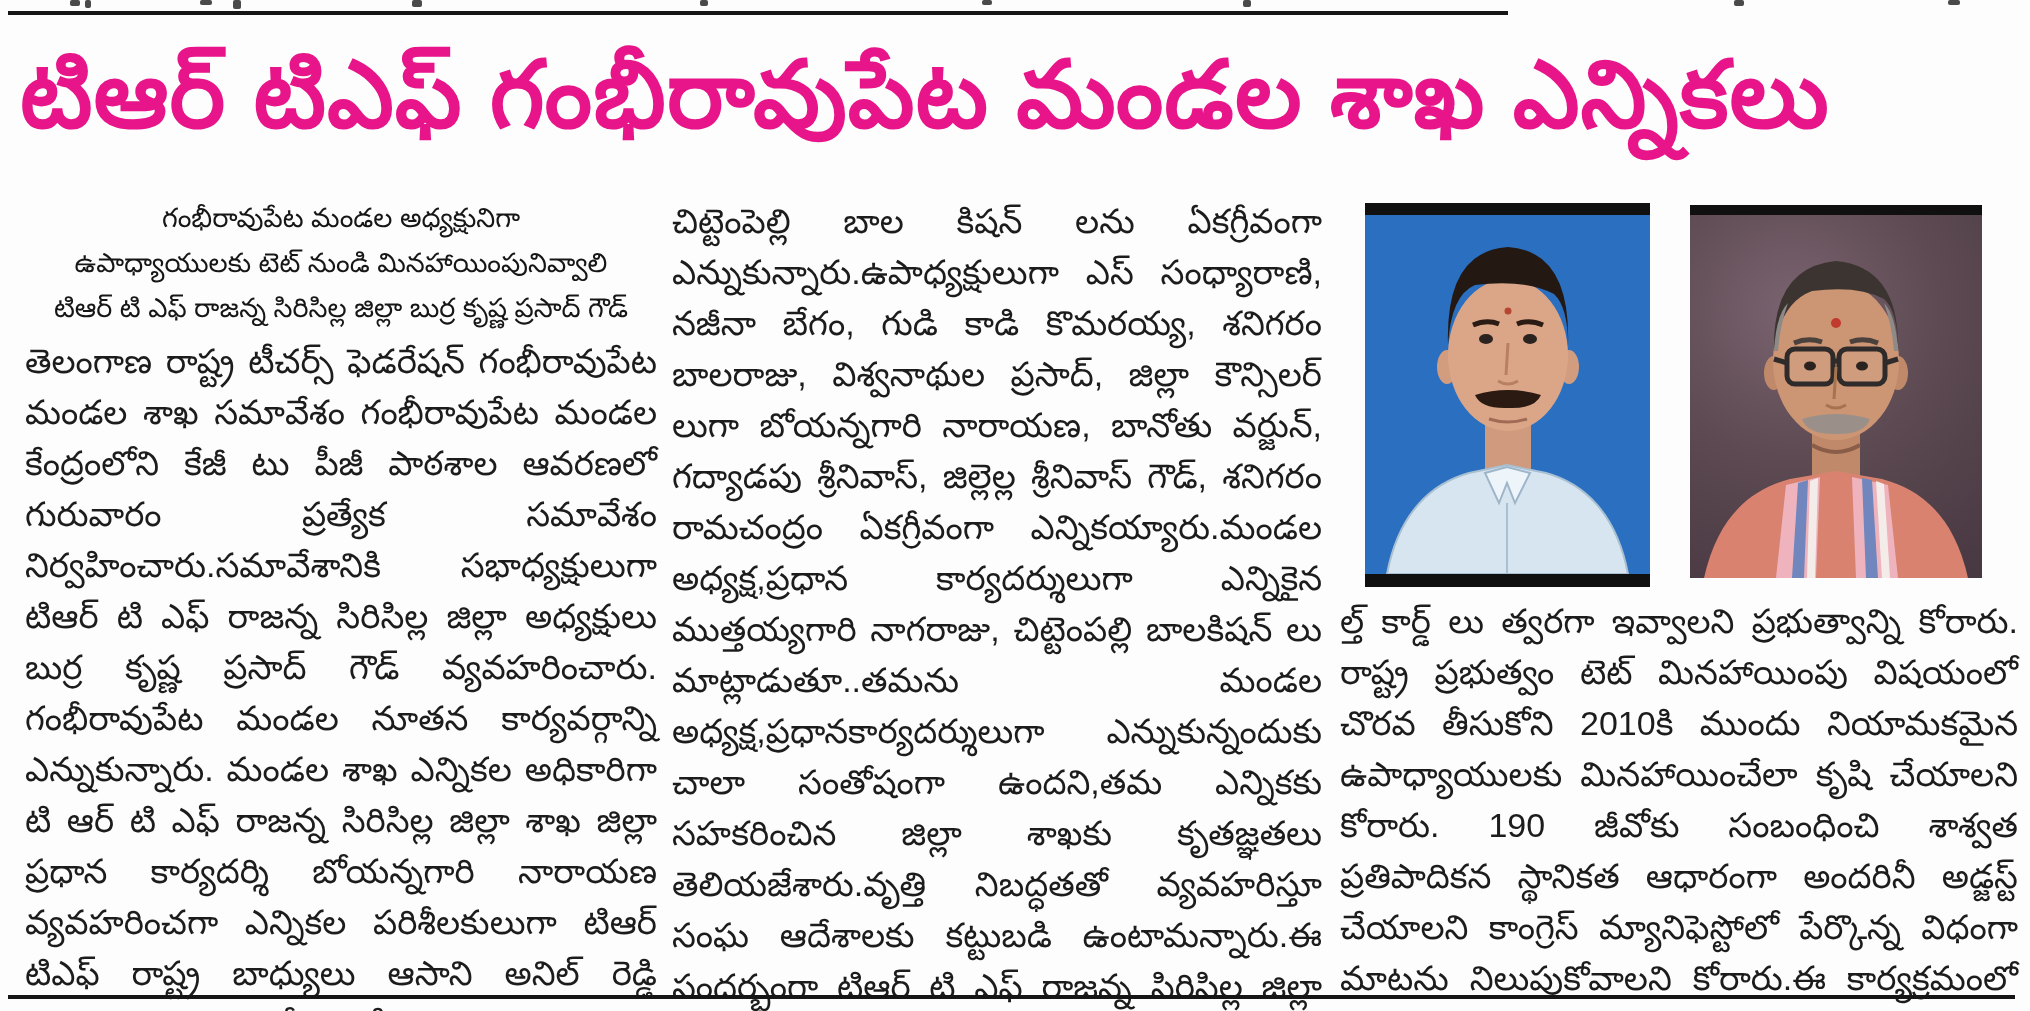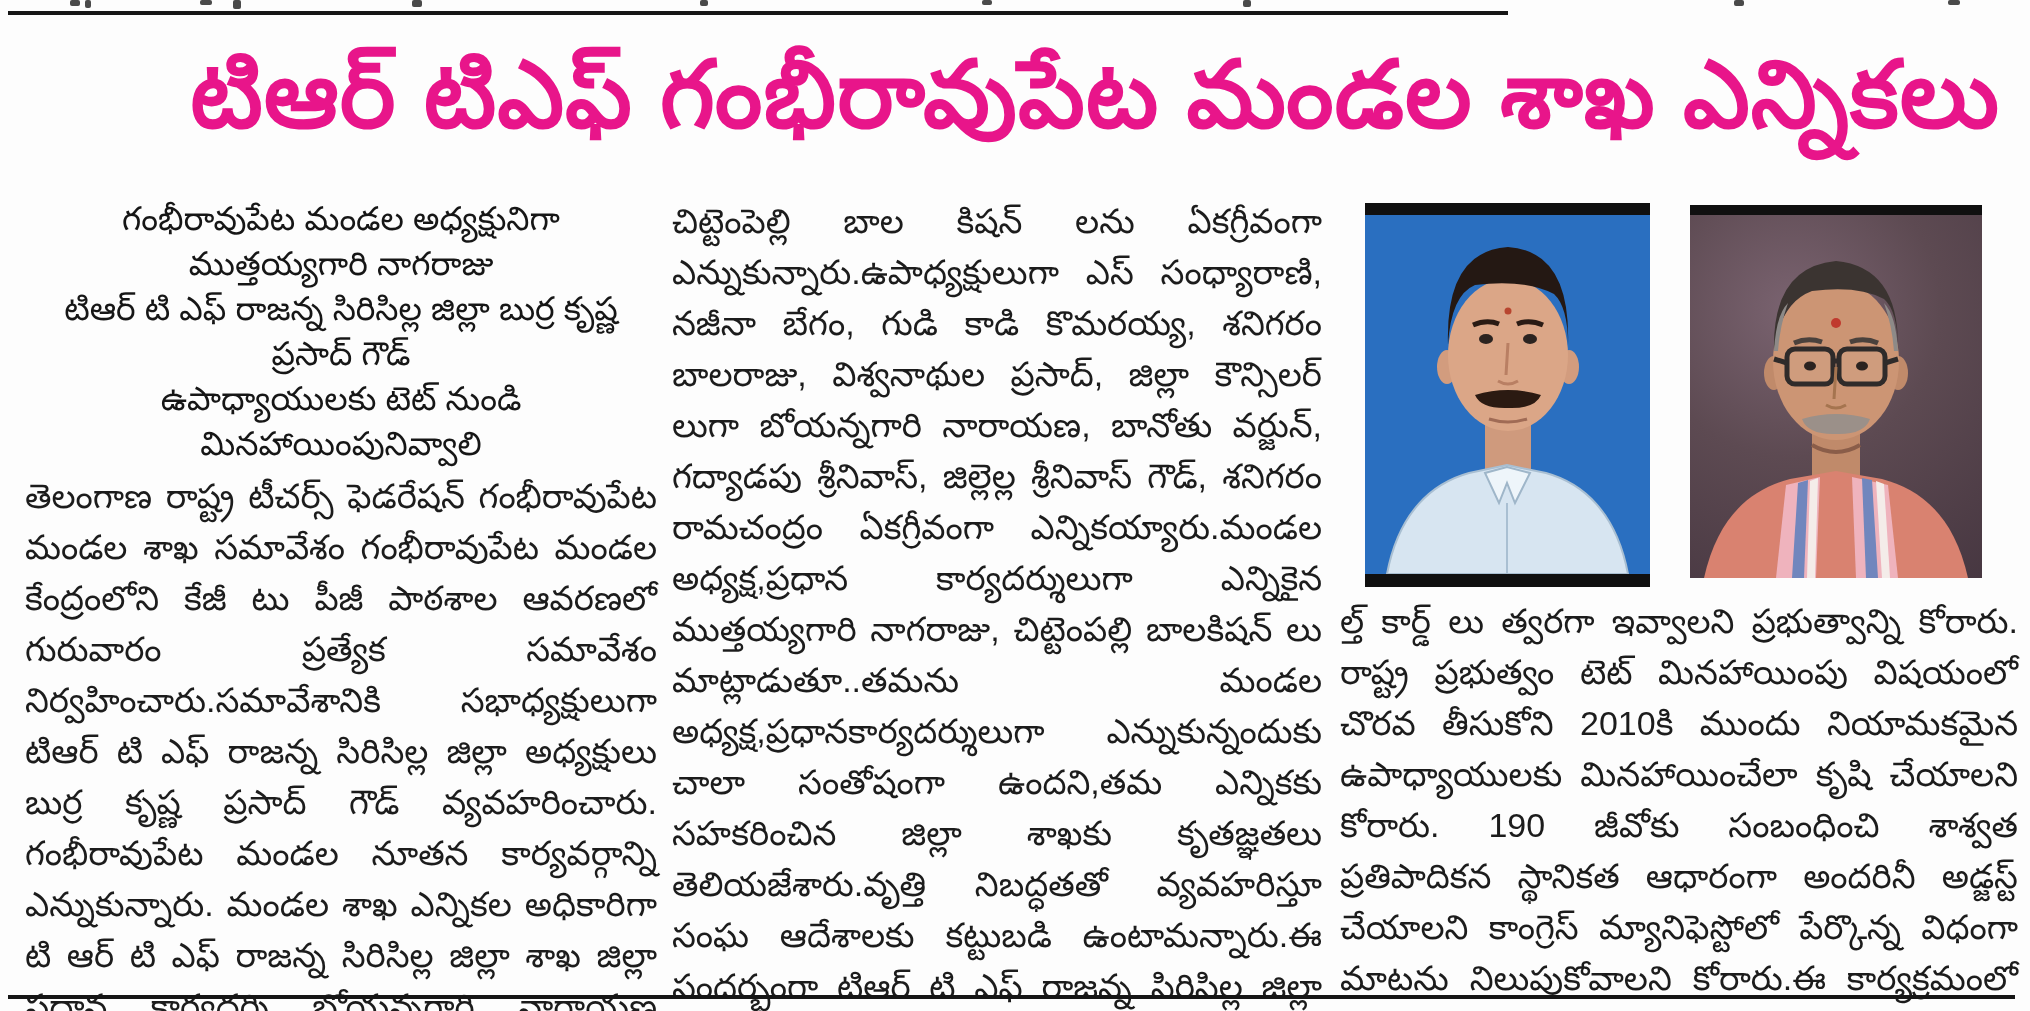--- a/index.html
+++ b/index.html
@@ -9,30 +9,30 @@
     background:var(--paper-color,#fdfdfd);
     overflow:hidden;
     font-family:"Liberation Sans", sans-serif;
     color:var(--text-color,#1f1f1f);
   }
   .frag{position:absolute;top:0;background:#4a4a4a;border-radius:2px;}
   .rule{position:absolute;background:var(--rule-color,#161616);}
   .rule-top{left:8px;top:11px;width:1500px;height:4px;}
   .rule-bottom{left:8px;top:995px;width:2007px;height:4px;}
   h1.headline{
-    position:absolute;left:8px;top:36px;width:1992px;margin:0;
-    text-align:right;white-space:nowrap;
+    position:absolute;left:20px;top:36px;width:1992px;margin:0;
+    text-align:left;white-space:nowrap;
     font-size:94px;line-height:1.25;font-weight:700;letter-spacing:1px;
     color:var(--headline-color,#e8158a);
   }
   .col{position:absolute;top:196px;}
   .col1{left:25px;width:632px;}
   .col2{left:672px;width:650px;}
   .col3{left:1340px;width:678px;}
-  .intro-line{text-align:center;font-size:33px;line-height:45px;font-weight:500;color:#161616;}
+  .intro-line{text-align:center;font-size:27px;line-height:45px;font-weight:500;color:#161616;}
   p.body{font-size:34px;line-height:51px;text-align:justify;margin:0;color:#1c1c1c;}
   .col1 p.body{margin-top:5px;}
   .col3 p.body{margin-top:400px;}
   figure.photo{position:absolute;margin:0;overflow:hidden;}
   .photo1{left:1365px;top:203px;width:285px;height:384px;background:var(--photo1-bg,#2a6fc0);}
   .photo2{left:1690px;top:205px;width:292px;height:373px;
     background:radial-gradient(circle at 35% 28%, #7a6370 0%, #5d4a52 45%, #473741 100%);}
   .photo .bar{position:absolute;left:0;right:0;background:#101010;}
   .photo1 .bar-top{top:0;height:12px;}
   .photo1 .bar-bottom{bottom:0;height:13px;}
@@ -58,23 +58,22 @@
     <i class="frag" style="left:1948px;width:12px;height:5px;"></i>
   </div>
 
   <div class="rule rule-top"></div>
 
   <h1 class="headline">టిఆర్ టిఎఫ్ గంభీరావుపేట మండల శాఖ ఎన్నికలు</h1>
 
   <section class="col col1">
     <div>
       <div class="intro-line">గంభీరావుపేట మండల అధ్యక్షునిగా</div>
-      <div class="intro-line">ముత్తయ్యగారి నాగరాజు</div>
+      <div class="intro-line">ఉపాధ్యాయులకు టెట్ నుండి మినహాయింపునివ్వాలి</div>
       <div class="intro-line">టిఆర్ టి ఎఫ్ రాజన్న సిరిసిల్ల జిల్లా బుర్ర కృష్ణ ప్రసాద్ గౌడ్</div>
-      <div class="intro-line">ఉపాధ్యాయులకు టెట్ నుండి మినహాయింపునివ్వాలి</div>
     </div>
     <p class="body">తెలంగాణ రాష్ట్ర టీచర్స్ ఫెడరేషన్ గంభీరావుపేట మండల శాఖ సమావేశం గంభీరావుపేట మండల కేంద్రంలోని కేజీ టు పీజీ పాఠశాల ఆవరణలో గురువారం ప్రత్యేక సమావేశం నిర్వహించారు.సమావేశానికి సభాధ్యక్షులుగా టిఆర్ టి ఎఫ్ రాజన్న సిరిసిల్ల జిల్లా అధ్యక్షులు బుర్ర కృష్ణ ప్రసాద్ గౌడ్ వ్యవహరించారు. గంభీరావుపేట మండల నూతన కార్యవర్గాన్ని ఎన్నుకున్నారు. మండల శాఖ ఎన్నికల అధికారిగా టి ఆర్ టి ఎఫ్ రాజన్న సిరిసిల్ల జిల్లా శాఖ జిల్లా ప్రధాన కార్యదర్శి బోయన్నగారి నారాయణ వ్యవహరించగా ఎన్నికల పరిశీలకులుగా టిఆర్ టిఎఫ్ రాష్ట్ర బాధ్యులు ఆసాని అనిల్ రెడ్డి వ్యవహరించారు.గంభీరావుపేట మండల అధ్యక్షులుగా ముత్తయ్యగారి నాగరాజు, ప్రధాన కార్యదర్శిగా</p>
   </section>
 
   <section class="col col2">
     <p class="body">చిట్టెంపెల్లి బాల కిషన్ లను ఏకగ్రీవంగా ఎన్నుకున్నారు.ఉపాధ్యక్షులుగా ఎస్ సంధ్యారాణి, నజీనా బేగం, గుడి కాడి కొమరయ్య, శనిగరం బాలరాజు, విశ్వనాథుల ప్రసాద్, జిల్లా కౌన్సిలర్ లుగా బోయన్నగారి నారాయణ, బానోతు వర్జున్, గద్యాడపు శ్రీనివాస్, జిల్లెల్ల శ్రీనివాస్ గౌడ్, శనిగరం రామచంద్రం ఏకగ్రీవంగా ఎన్నికయ్యారు.మండల అధ్యక్ష,ప్రధాన కార్యదర్శులుగా ఎన్నికైన ముత్తయ్యగారి నాగరాజు, చిట్టెంపల్లి బాలకిషన్ లు మాట్లాడుతూ..తమను మండల అధ్యక్ష,ప్రధానకార్యదర్శులుగా ఎన్నుకున్నందుకు చాలా సంతోషంగా ఉందని,తమ ఎన్నికకు సహకరించిన జిల్లా శాఖకు కృతజ్ఞతలు తెలియజేశారు.వృత్తి నిబద్ధతతో వ్యవహరిస్తూ సంఘ ఆదేశాలకు కట్టుబడి ఉంటామన్నారు.ఈ సందర్భంగా టిఆర్ టి ఎఫ్ రాజన్న సిరిసిల్ల జిల్లా అధ్యక్షులు బుర్ర కృష్ణ ప్రసాద్ గౌడ్ మాట్లాడుతూ...ఉపాధ్యాయుల పిఆర్ సి, పెండింగ్ డీఏలు, మెడికల్ బిల్స్, ఇతరత్రా ఏరియర్స్ బిల్స్ సంబంధించి అన్ని విడుదల చేయాలని డిమాండ్ చేశారు.ఉపాధ్యాయ హె</p>
   </section>
 
   <section class="col col3">
     <p class="body">ల్త్ కార్డ్ లు త్వరగా ఇవ్వాలని ప్రభుత్వాన్ని కోరారు. రాష్ట్ర ప్రభుత్వం టెట్ మినహాయింపు విషయంలో చొరవ తీసుకోని 2010కి ముందు నియామకమైన ఉపాధ్యాయులకు మినహాయించేలా కృషి చేయాలని కోరారు. 190 జీవోకు సంబంధించి శాశ్వత ప్రతిపాదికన స్థానికత ఆధారంగా అందరినీ అడ్జస్ట్ చేయాలని కాంగ్రెస్ మ్యానిఫెస్టోలో పేర్కొన్న విధంగా మాటను నిలుపుకోవాలని కోరారు.ఈ కార్యక్రమంలో టిఆర్ టిఎఫ్ బాధ్యులు పాల్గొన్నారు.</p>

